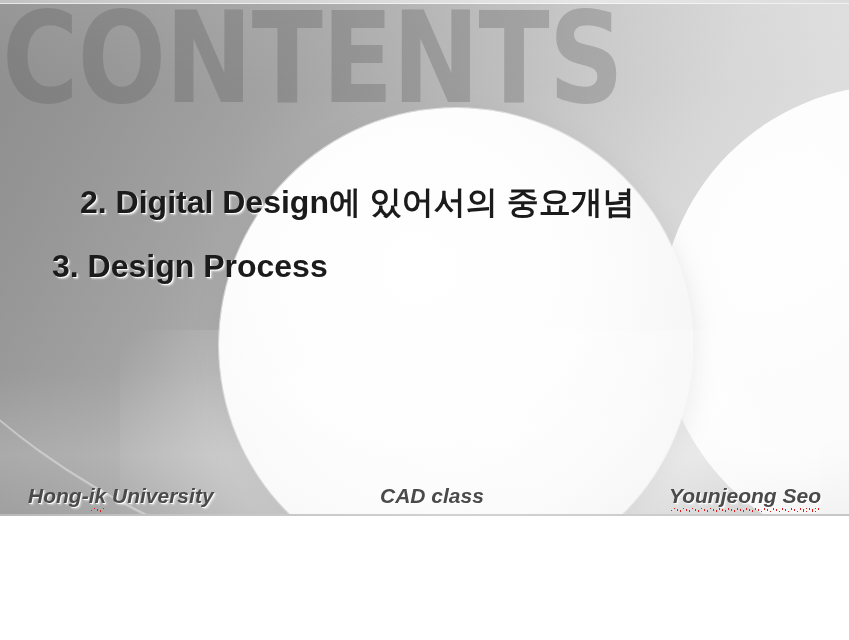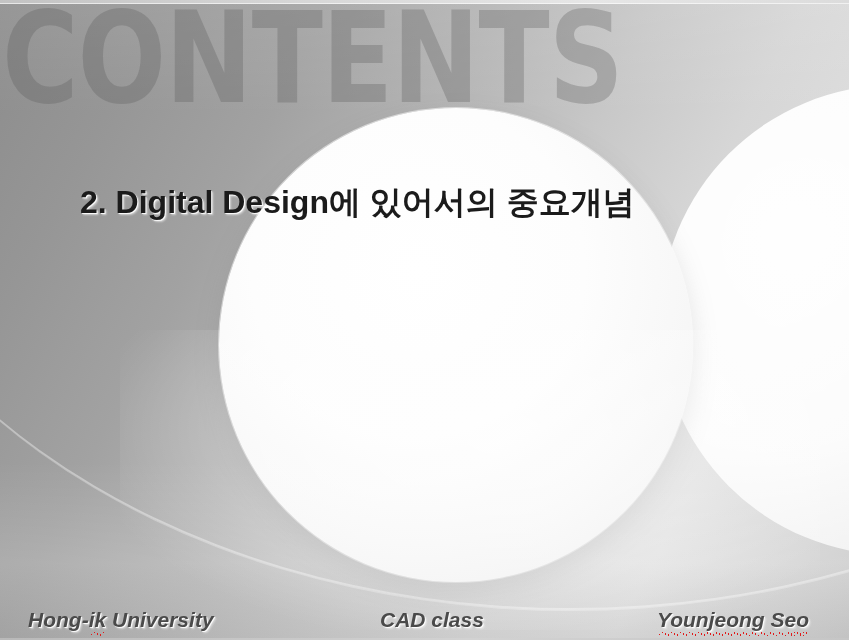--- a/index.html
+++ b/index.html
@@ -7,21 +7,21 @@
     padding: 0;
     background: #ffffff;
   }
   body {
     font-family: "Liberation Sans", sans-serif;
   }
 
   .slide {
     position: relative;
     width: 849px;
-    height: 640px;
+    height: 516px;
     overflow: hidden;
     background: #a8a8a8;
     box-sizing: border-box;
   }
 
   
   .bg-base {
     position: absolute;
     inset: 0;
     background:
@@ -160,21 +160,21 @@
       1px 1px 0 rgba(255,255,255,0.85),
       2px 2px 2px rgba(255,255,255,0.55);
   }
   .content-item.i1 { margin-bottom: 42px; }
   .content-item.i2 { margin-bottom: 32px; margin-left: 28px; }
   .content-item.i3 { margin-bottom: 0; }
 
   
   .footer {
     position: absolute;
-    left: 0; right: 16px;
+    left: 0; right: 4px;
     bottom: 8px;
     height: 34px;
   }
   .footer-text {
     position: absolute;
     bottom: 0;
     font-size: 21px;
     font-weight: bold;
     font-style: italic;
     color: #4a4a4a;
@@ -219,20 +219,21 @@
   <div class="circle-right"></div>
   <div class="circle-main"></div>
   <div class="glow-lower"></div>
   <div class="top-border"></div>
   <div class="bottom-border"></div>
 
   <div class="wm-title">CONTENTS</div>
 
   <div class="content-list">
     <div class="content-item i2">2. Digital Design에 있어서의 중요개념</div>
+    <div class="content-item i3">3. Design Process</div>
   </div>
 
   <div class="footer">
 
     <div class="footer-text footer-left"><span>Hong-</span><span class="squiggle"><span>ik</span></span> <span>University</span></div>
 
     <div class="footer-text footer-right">
       <span class="squiggle">
         <span>Younjeong Seo</span>
       </span>

